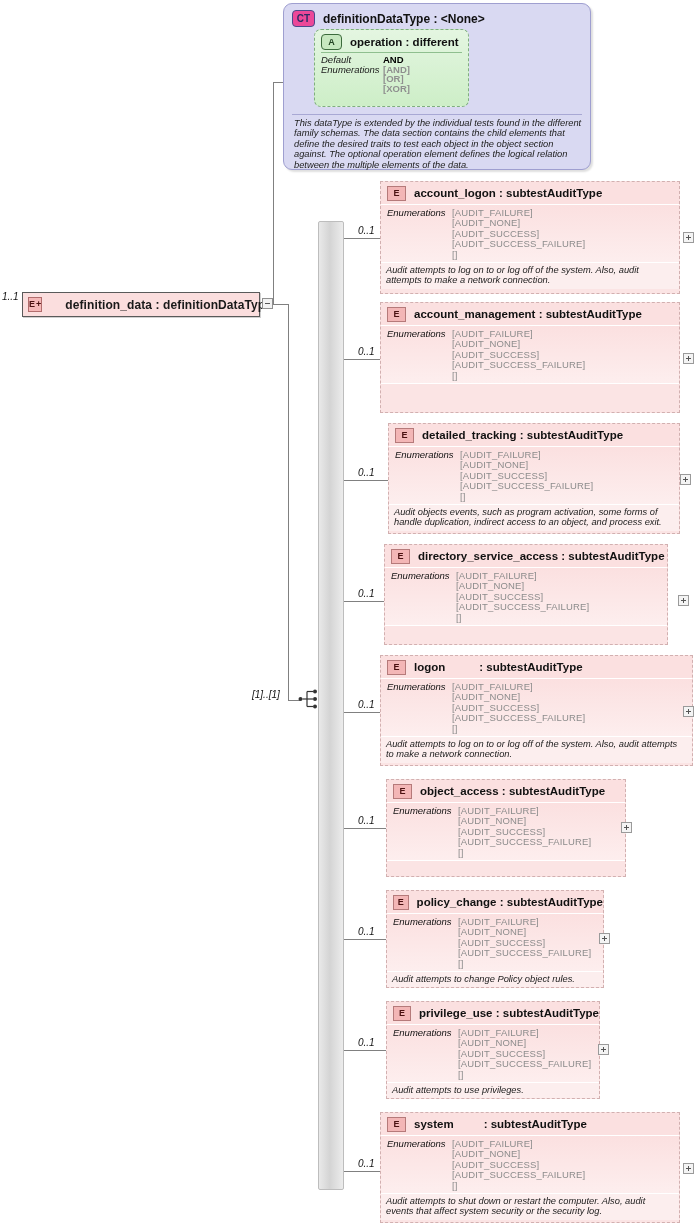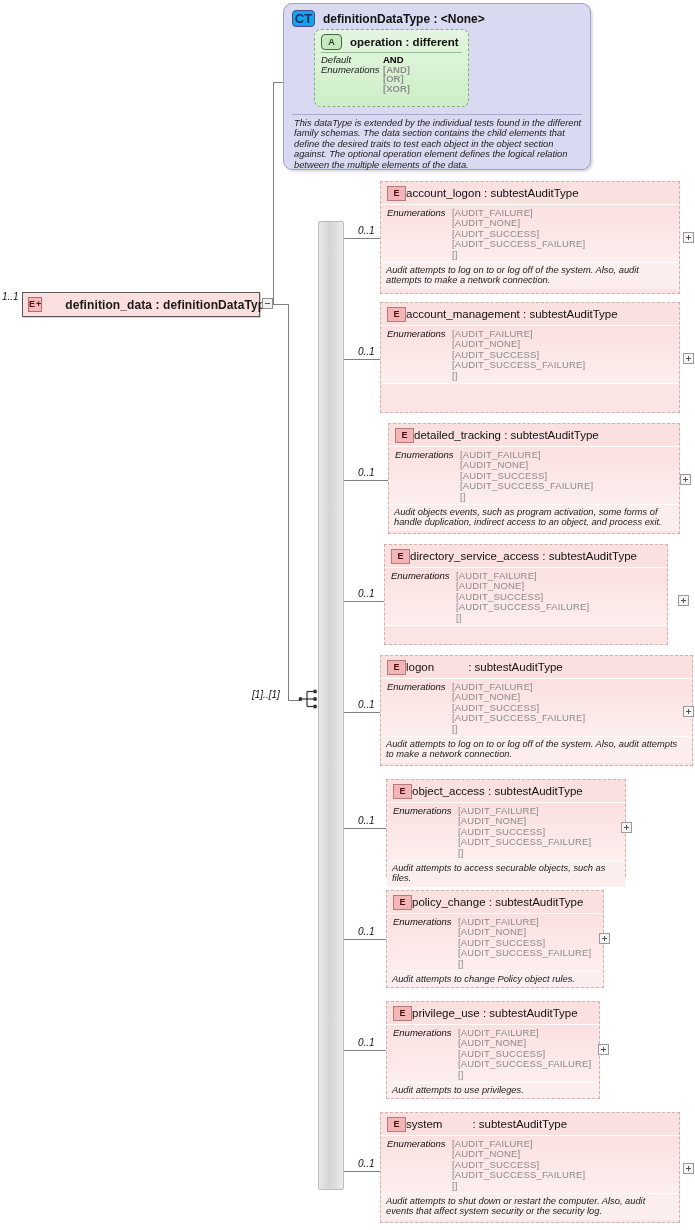--- a/index.html
+++ b/index.html
@@ -138,22 +138,22 @@
   }
   .ct-header {
     display: flex;
     align-items: center;
     padding: 6px 0 0 8px;
   }
   .ct-badge {
     width: 21px; height: 15px;
     border: 1px solid #4a4a8c;
     border-radius: 4px;
-    background: #0ea5e9;
-    font-size: 13px;
+    background: #ec4899;
+    font-size: 10px;
     font-weight: bold;
     color: #2b2b66;
     display: flex;
     align-items: center;
     justify-content: center;
     line-height: 1;
   }
   .ct-title {
     margin-left: 8px;
     font-size: 12px;
@@ -301,23 +301,23 @@
     box-sizing: border-box;
     font-size: 9px;
     font-weight: bold;
     color: #4a1010;
     display: flex;
     align-items: center;
     justify-content: center;
     line-height: 1;
   }
   .e-title {
-    margin-left: 0;
+    margin-left: 8px;
     font-size: 11.5px;
-    font-weight: normal;
+    font-weight: bold;
     color: #111;
     white-space: nowrap;
   }
   .e-title .gap { display: inline-block; }
   .elem-sep {
     border-top: 1px solid #ffffff;
   }
   .elem-body {
     position: relative;
     background: linear-gradient(to bottom, #fbe0e0, #fdeeee);
@@ -573,21 +573,20 @@
         <span class="enum-vals">
           <span>[AUDIT_FAILURE]</span><br>
           <span>[AUDIT_NONE]</span><br>
           <span>[AUDIT_SUCCESS]</span><br>
           <span>[AUDIT_SUCCESS_FAILURE]</span><br>
           <span>[]</span>
         </span>
       </div>
     </div>
     <div class="doc-sep"></div>
-    <div class="elem-doc">Audit attempts to access securable objects, such as files.</div>
   </div>
   <div class="plus-box" style="left:621px; top:822px;"></div>
 
   <div class="card-01" style="left:358px; top:926px;">0..1</div>
   <div class="hline" style="left:344px; top:939px; width:42px;"></div>
   <div class="elem" style="left:386px; top:890px; width:218px; height:98px;">
     <div class="elem-head">
       <span class="e-badge">E</span>
       <span class="e-title"><span>policy_change</span><span class="gap"></span> : <span>subtestAuditType</span></span>
     </div>

